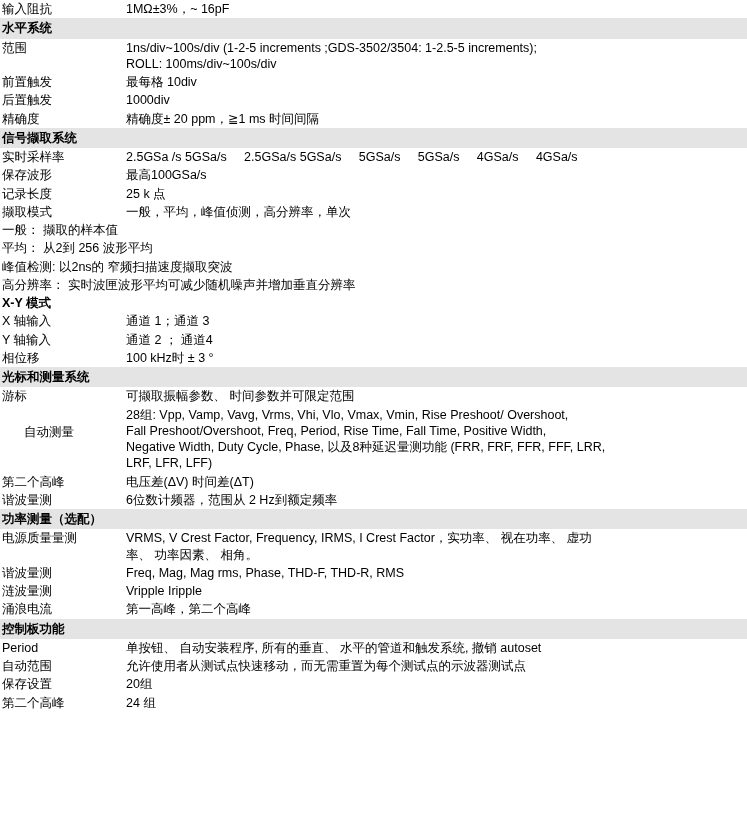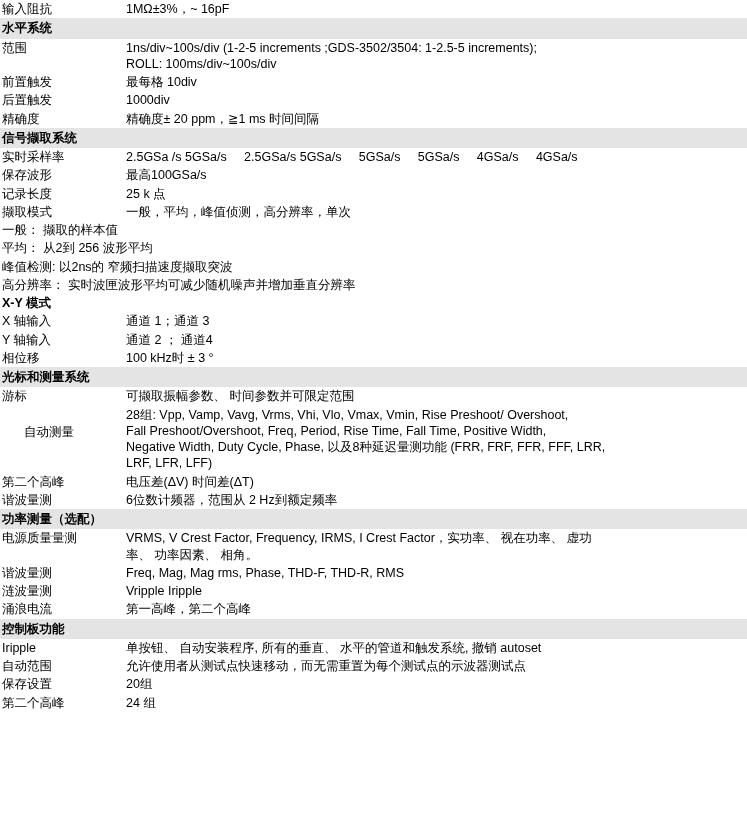--- a/index.html
+++ b/index.html
@@ -168,21 +168,21 @@
         <td class="value nowrapish">Vripple Iripple</td>
       </tr>
       <tr>
         <td class="label">涌浪电流</td>
         <td class="value nowrapish">第一高峰，第二个高峰</td>
       </tr>
       <tr class="section">
         <td colspan="2">控制板功能</td>
       </tr>
       <tr>
-        <td class="label">Iripple</td>
+        <td class="label">Period</td>
         <td class="value nowrapish">单按钮、 自动安装程序, 所有的垂直、 水平的管道和触发系统, 撤销 autoset</td>
       </tr>
       <tr>
         <td class="label">自动范围</td>
         <td class="value nowrapish">允许使用者从测试点快速移动，而无需重置为每个测试点的示波器测试点</td>
       </tr>
       <tr>
         <td class="label">保存设置</td>
         <td class="value nowrapish">20组</td>
       </tr>

